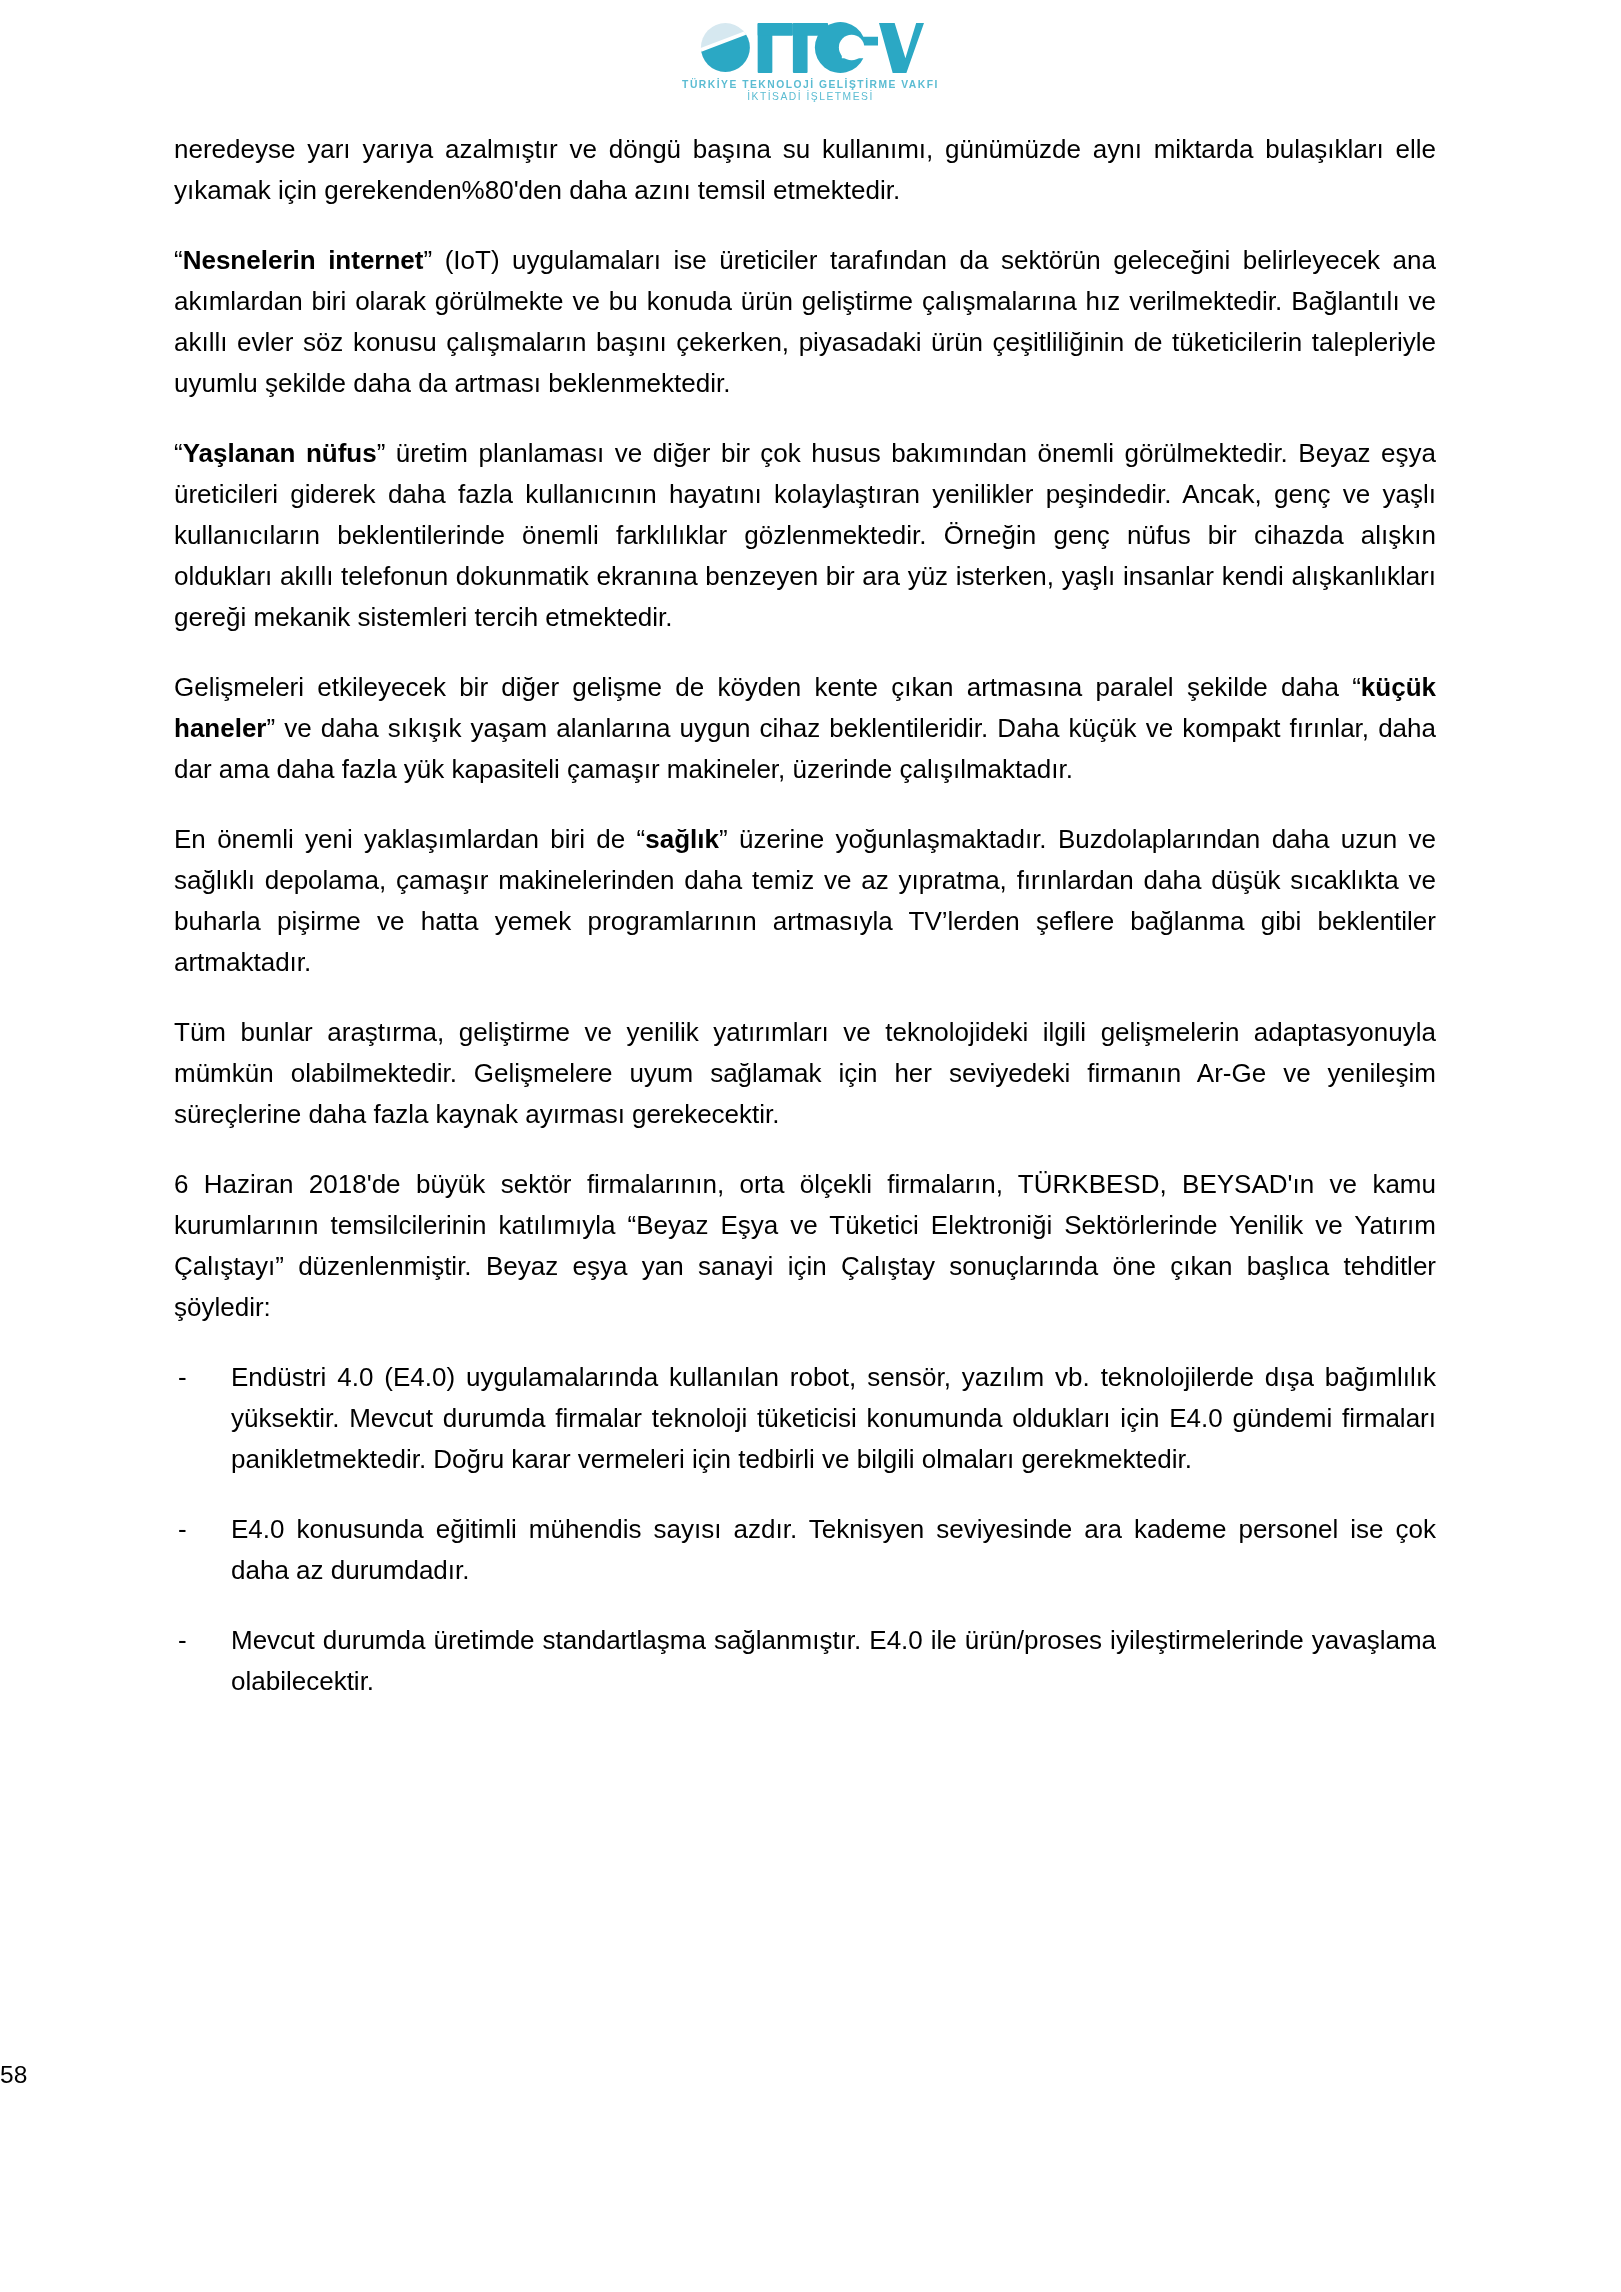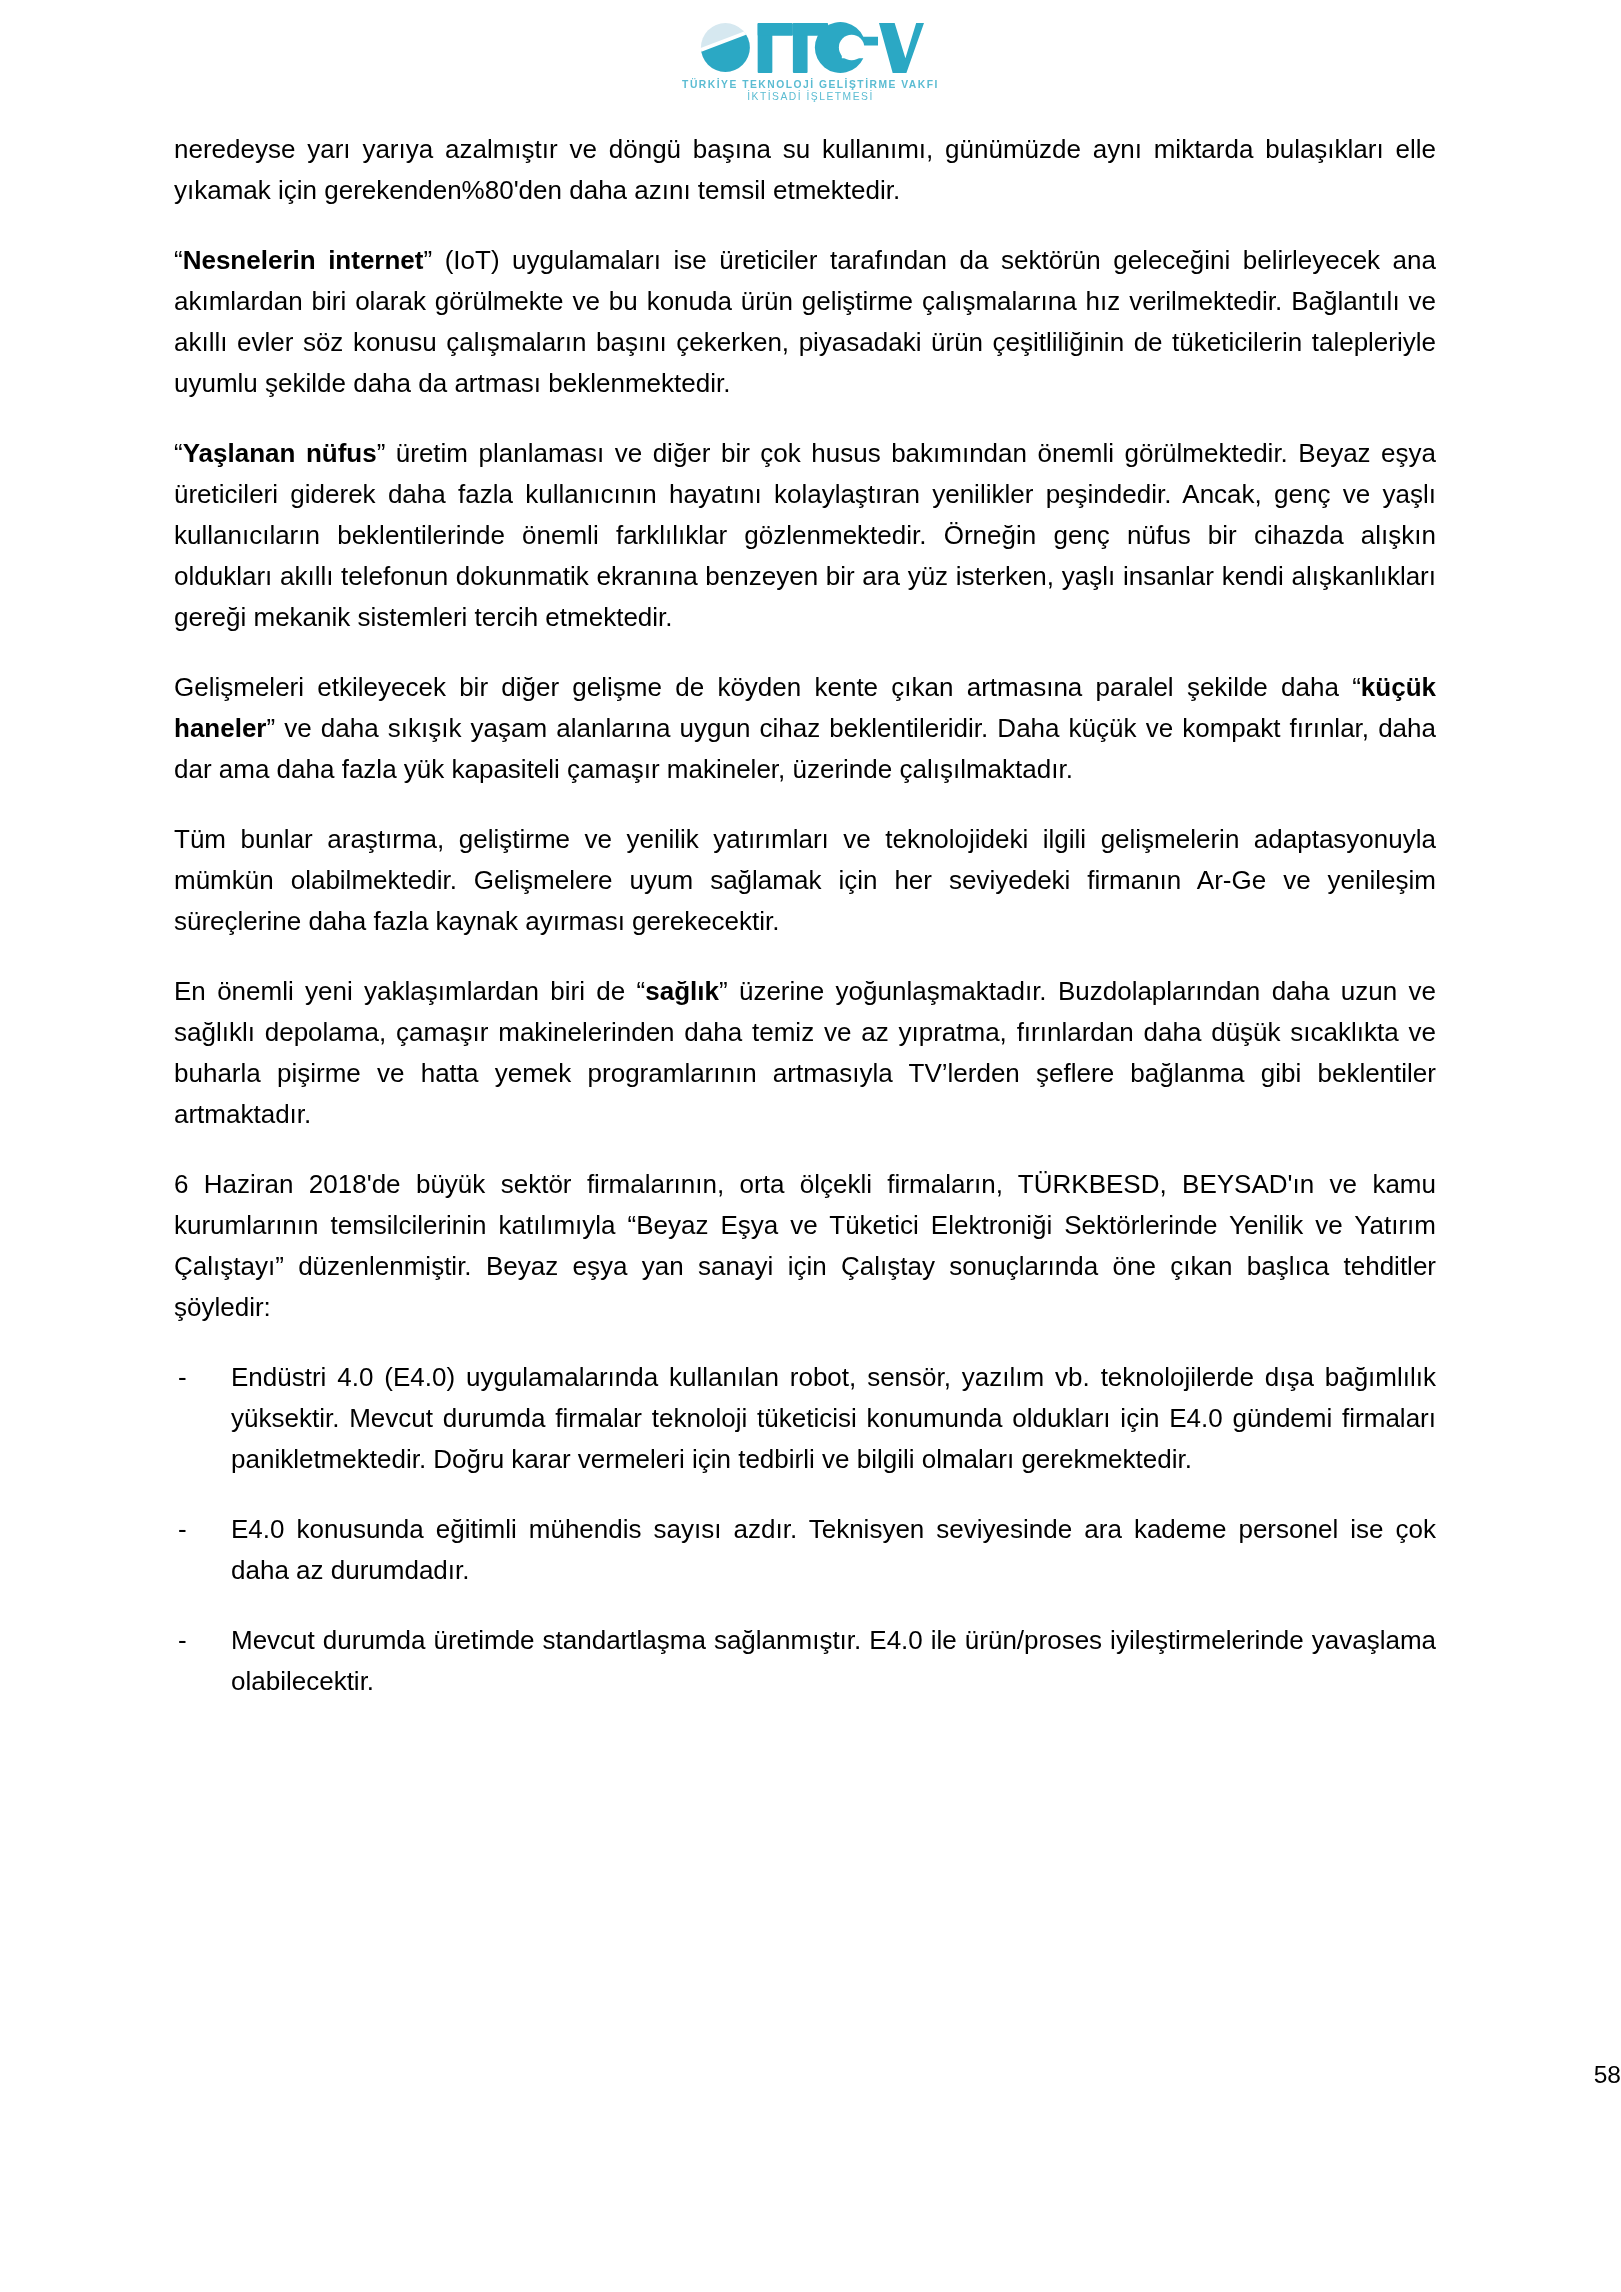--- a/index.html
+++ b/index.html
@@ -115,21 +115,21 @@
     width: 19.6px;
     text-align: left;
   }
 
   
   .footer {
     position: absolute;
     left: 0;
     right: 0;
     bottom: 41px;
-    text-align: right;
+    text-align: left;
     font-size: 24.5px;
     line-height: 29px;
     color: #000000;
   }
 </style>
 </head>
 <body>
 
 <div class="page">
 
@@ -167,22 +167,22 @@
       </div>
     </div>
   </div>
 
   <div class="content">
 
     <p class="body-par"><span>neredeyse yarı yarıya azalmıştır ve döngü başına su kullanımı, günümüzde aynı miktarda bulaşıkları elle yıkamak için gerekenden%80'den daha azını temsil etmektedir.</span></p>
     <p class="body-par"><span>“</span><span class="b">Nesnelerin internet</span><span>” (IoT) uygulamaları ise üreticiler tarafından da sektörün geleceğini belirleyecek ana akımlardan biri olarak görülmekte ve bu konuda ürün geliştirme çalışmalarına hız verilmektedir. Bağlantılı ve akıllı evler söz konusu çalışmaların başını çekerken, piyasadaki ürün çeşitliliğinin de tüketicilerin talepleriyle uyumlu şekilde daha da artması beklenmektedir.</span></p>
     <p class="body-par"><span>“</span><span class="b">Yaşlanan nüfus</span><span>” üretim planlaması ve diğer bir çok husus bakımından önemli görülmektedir. Beyaz eşya üreticileri giderek daha fazla kullanıcının hayatını kolaylaştıran yenilikler peşindedir. Ancak, genç ve yaşlı kullanıcıların beklentilerinde önemli farklılıklar gözlenmektedir.  Örneğin genç nüfus bir cihazda alışkın oldukları akıllı telefonun dokunmatik ekranına benzeyen bir ara yüz isterken, yaşlı insanlar kendi alışkanlıkları gereği mekanik sistemleri tercih etmektedir.</span></p>
     <p class="body-par"><span>Gelişmeleri etkileyecek bir diğer gelişme de köyden kente çıkan artmasına paralel şekilde daha “</span><span class="b">küçük haneler</span><span>” ve daha sıkışık yaşam alanlarına uygun cihaz beklentileridir. Daha küçük ve kompakt fırınlar, daha dar ama daha fazla yük kapasiteli çamaşır makineler, üzerinde çalışılmaktadır.</span></p>
+    <p class="body-par"><span>En önemli yeni yaklaşımlardan biri de “</span><span class="b">sağlık</span><span>” üzerine yoğunlaşmaktadır. Buzdolaplarından daha uzun ve sağlıklı depolama, çamaşır makinelerinden daha temiz ve az yıpratma, fırınlardan daha düşük sıcaklıkta ve buharla pişirme ve hatta yemek programlarının artmasıyla TV’lerden şeflere bağlanma gibi beklentiler artmaktadır.</span></p>
     <p class="body-par"><span>Tüm bunlar araştırma, geliştirme ve yenilik yatırımları ve teknolojideki ilgili gelişmelerin adaptasyonuyla mümkün olabilmektedir. Gelişmelere uyum sağlamak için her seviyedeki firmanın Ar-Ge ve yenileşim süreçlerine daha fazla kaynak ayırması gerekecektir.</span></p>
-    <p class="body-par"><span>En önemli yeni yaklaşımlardan biri de “</span><span class="b">sağlık</span><span>” üzerine yoğunlaşmaktadır. Buzdolaplarından daha uzun ve sağlıklı depolama, çamaşır makinelerinden daha temiz ve az yıpratma, fırınlardan daha düşük sıcaklıkta ve buharla pişirme ve hatta yemek programlarının artmasıyla TV’lerden şeflere bağlanma gibi beklentiler artmaktadır.</span></p>
 
 
     <p class="body-par"><span>6 Haziran 2018'de büyük sektör firmalarının, orta ölçekli firmaların, TÜRKBESD, BEYSAD'ın ve kamu kurumlarının temsilcilerinin katılımıyla “Beyaz Eşya ve Tüketici Elektroniği Sektörlerinde Yenilik ve Yatırım Çalıştayı” düzenlenmiştir. Beyaz eşya yan sanayi için Çalıştay sonuçlarında öne çıkan başlıca tehditler şöyledir:</span></p>
 
     <ul class="dash-list">
       <li>
         <span class="dash">-</span><span>Endüstri 4.0 (E4.0) uygulamalarında kullanılan robot, sensör, yazılım vb. teknolojilerde dışa bağımlılık yüksektir. Mevcut durumda firmalar teknoloji tüketicisi konumunda oldukları için E4.0 gündemi firmaları panikletmektedir. Doğru karar vermeleri için tedbirli ve bilgili olmaları gerekmektedir.</span>
       </li>
       <li>
         <span class="dash">-</span><span>E4.0 konusunda eğitimli mühendis sayısı azdır. Teknisyen seviyesinde ara kademe personel ise çok daha az durumdadır.</span>

